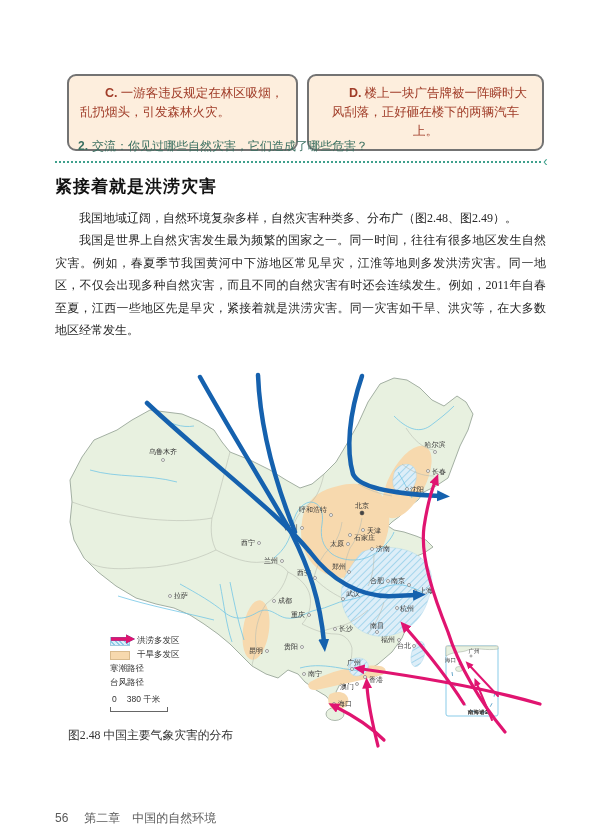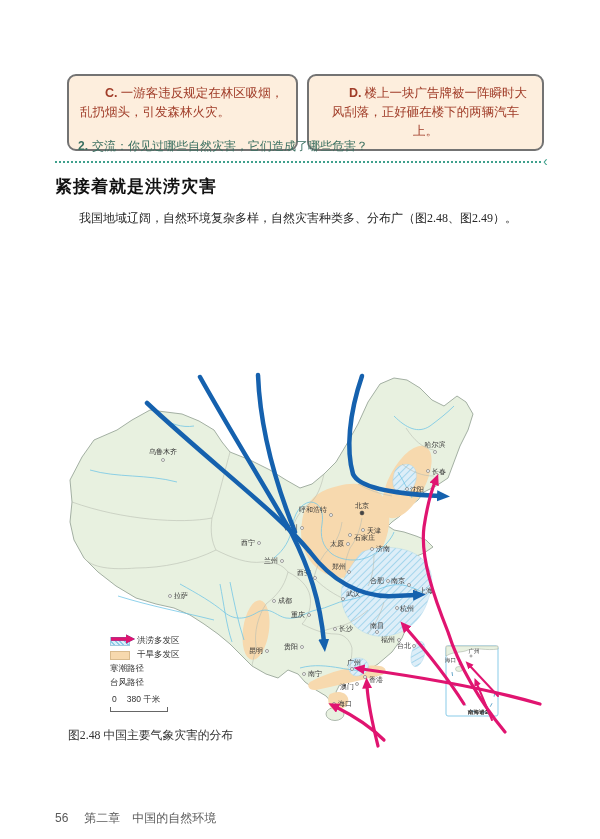--- a/index.html
+++ b/index.html
@@ -74,20 +74,21 @@
   <div class="activity-line">
     <span class="num">2.</span><span>交流：你见过哪些自然灾害，它们造成了哪些危害？</span>
   </div>
 
   <div class="sep"></div>
   <div class="sep-arrow">‹</div>
 
   <div class="section">
     <h2>紧接着就是洪涝灾害</h2>
     <p>我国地域辽阔，自然环境复杂多样，自然灾害种类多、分布广（图2.48、图2.49）。</p>
+    <p>我国是世界上自然灾害发生最为频繁的国家之一。同一时间，往往有很多地区发生自然灾害。例如，春夏季节我国黄河中下游地区常见旱灾，江淮等地则多发洪涝灾害。同一地区，不仅会出现多种自然灾害，而且不同的自然灾害有时还会连续发生。例如，2011年自春至夏，江西一些地区先是旱灾，紧接着就是洪涝灾害。同一灾害如干旱、洪灾等，在大多数地区经常发生。</p>
   </div>
 
   <div class="figure-map">
     <svg id="china-map" width="480" height="376" viewBox="0 0 480 376">
       <defs>
         <pattern id="hatch" width="5" height="5" patternUnits="userSpaceOnUse" patternTransform="rotate(45)">
           <rect width="5" height="5" fill="#ddeef8"></rect>
           <line x1="0" y1="0" x2="0" y2="5" stroke="#8ccbe8" stroke-width="1.4"></line>
         </pattern>
         <marker id="mb" markerUnits="userSpaceOnUse" markerWidth="16" markerHeight="13" refX="3" refY="5.5" orient="auto">

